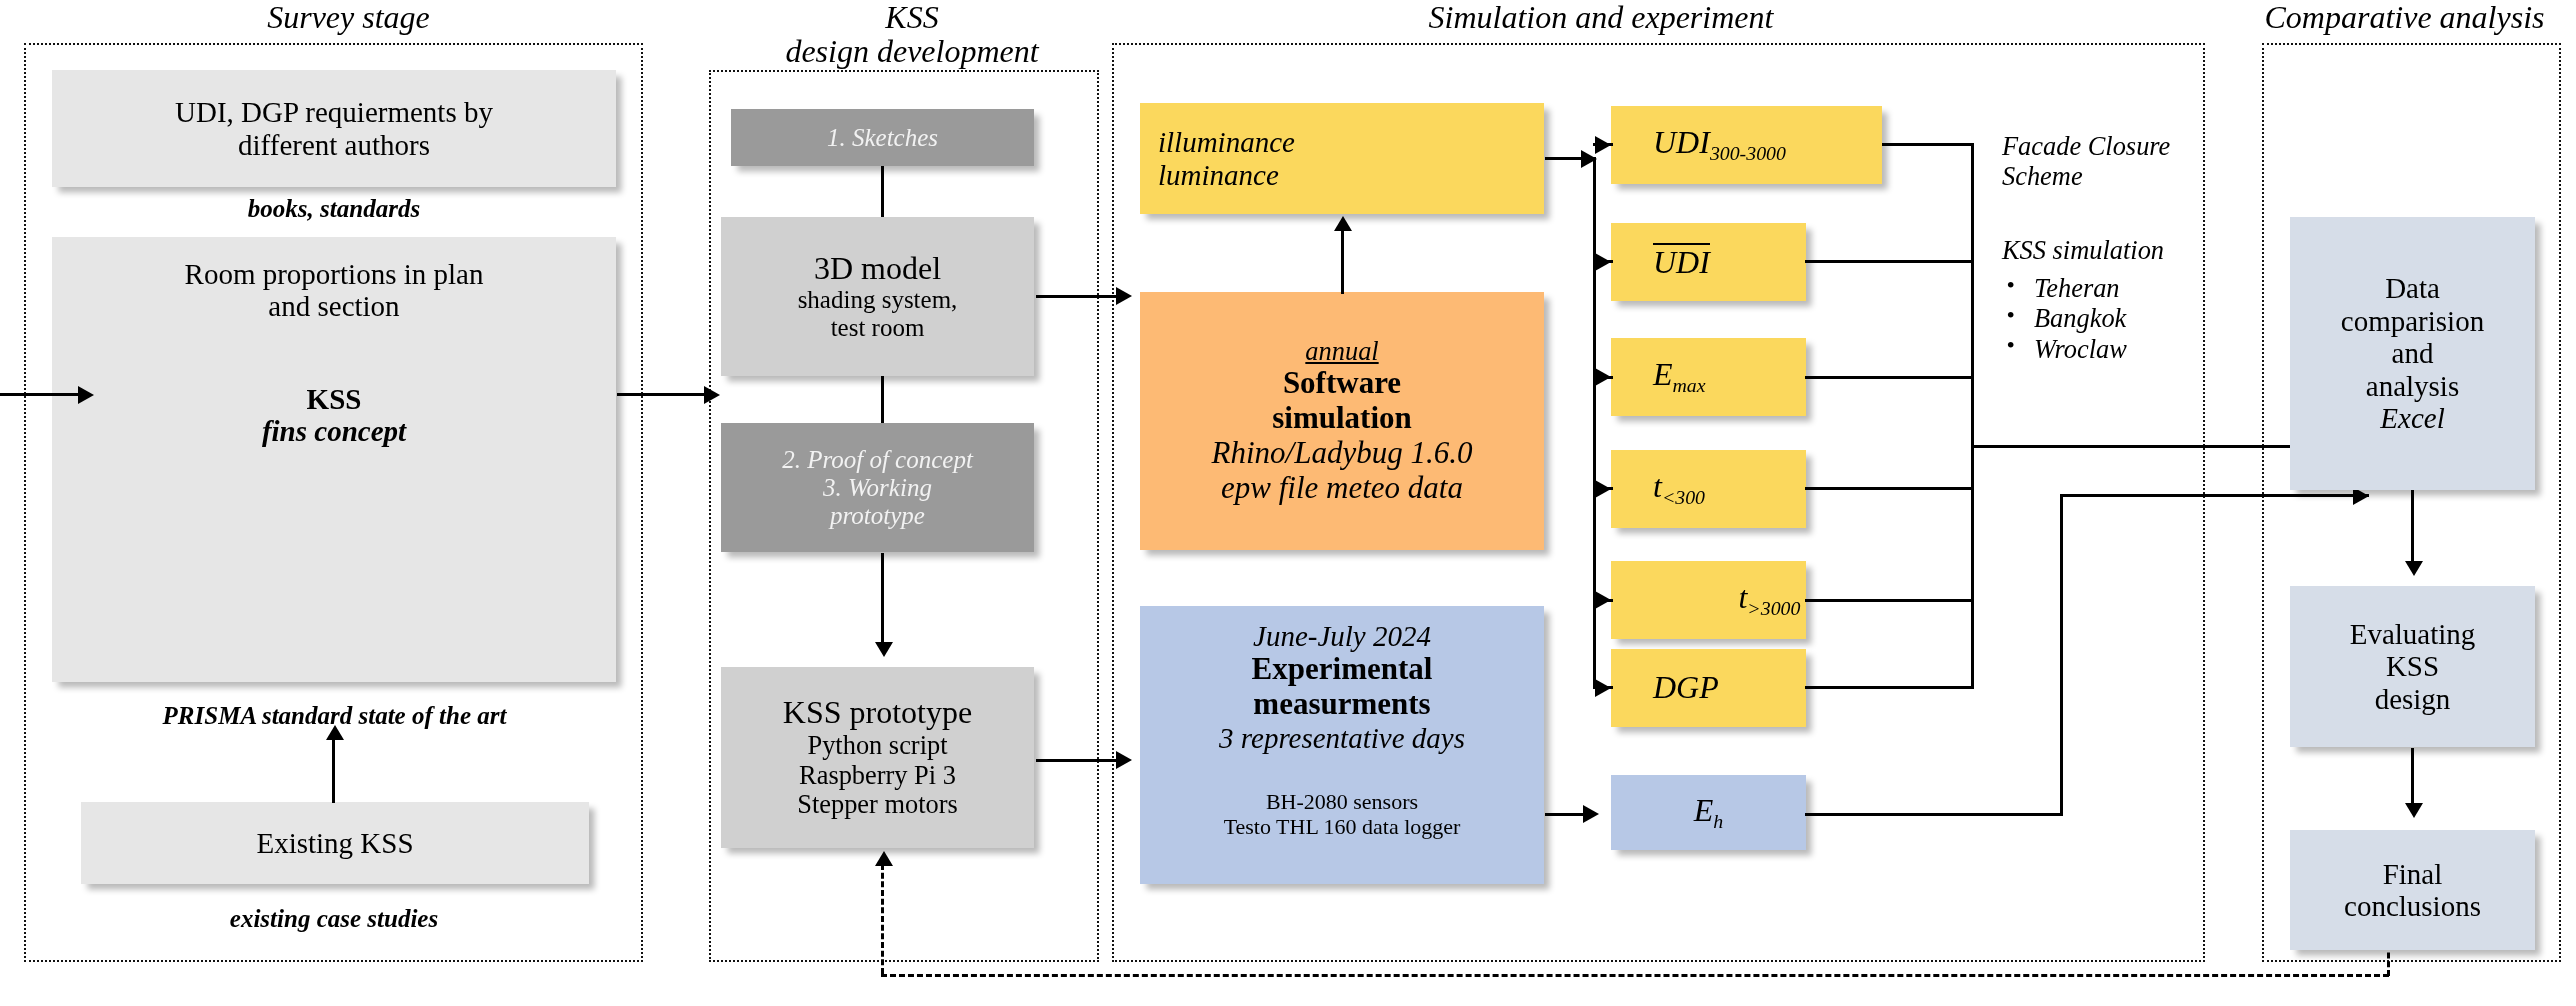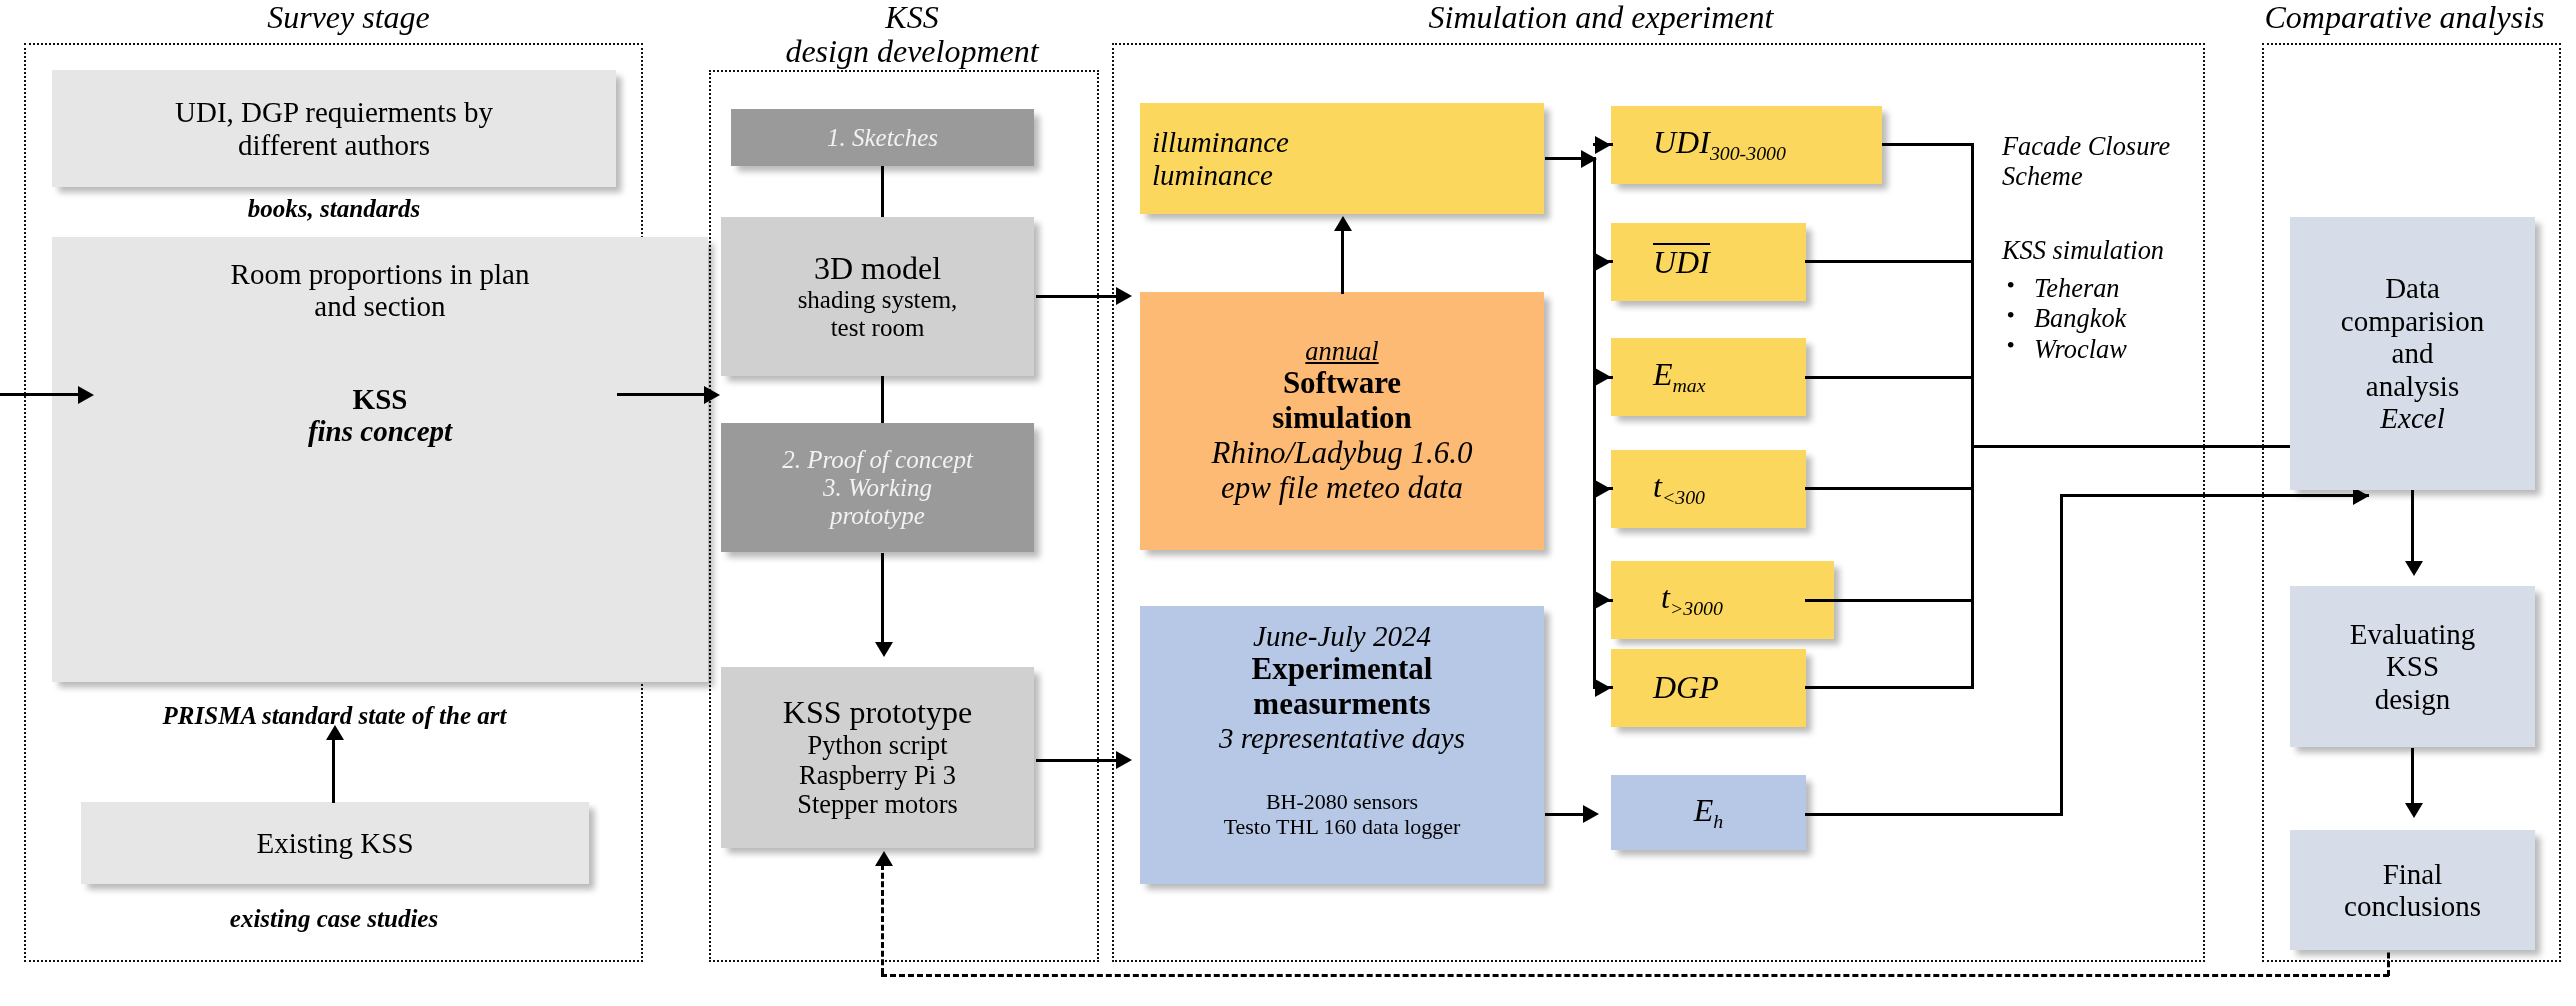--- a/index.html
+++ b/index.html
@@ -120,21 +120,21 @@
 
 <div class="stage-frame abs" style="left:2262px; top:43px; width:299px; height:919px;"></div>
 
 <div class="box grey-light t42" style="left:52px; top:70px; width:564px; height:117px;">
   <span class="ln">UDI, DGP requierments by</span>
   <span class="ln">different authors</span>
 </div>
 
 <div class="note t36 bold" style="left:52px; top:195px; width:564px; text-align:center;">books, standards</div>
 
-<div class="box grey-light" style="left:52px; top:237px; width:656px; height:445px; justify-content:flex-start; padding-top:21px;">
+<div class="box grey-light" style="left:52px; top:237px; width:564px; height:445px; justify-content:flex-start; padding-top:21px;">
   <span class="ln t42">Room proportions in plan</span>
   <span class="ln t42">and section</span>
   <span class="ln t42 bold" style="margin-top:60px;">KSS</span>
   <span class="ln t42 bold ital">fins concept</span>
 </div>
 
 <div class="note t36 bold" style="left:28px; top:702px; width:613px; text-align:center;">PRISMA standard state of the art</div>
 
 <div class="box grey-light t42" style="left:81px; top:802px; width:508px; height:82px;">
   <span class="ln">Existing KSS</span>
@@ -186,21 +186,21 @@
 <div class="hline-d" style="left:881px; top:974px; width:1508px;"></div>
 <div class="vline-d" style="left:2387px; top:926px; height:50px;"></div>
 <div class="arrow-u" style="left:2381px; top:913px;"></div>
 
 <div class="hline" style="left:1036px; top:295px; width:90px;"></div>
 <div class="arrow-r" style="left:1116px; top:287px;"></div>
 
 <div class="hline" style="left:1036px; top:759px; width:90px;"></div>
 <div class="arrow-r" style="left:1116px; top:751px;"></div>
 
-<div class="box yellow t42 ital" style="left:1140px; top:103px; width:404px; height:111px; align-items:flex-start; padding-left:12px;">
+<div class="box yellow t42 ital" style="left:1140px; top:103px; width:404px; height:111px; align-items:flex-start; padding-left:18px;">
   <span class="ln" style="text-align:left;">illuminance</span>
   <span class="ln" style="text-align:left;">luminance</span>
 </div>
 
 <div class="box yellow-pale" style="left:1140px; top:292px; width:404px; height:258px;">
   <span class="ln t38 ital uline">annual</span>
   <span class="ln t44 bold">Software</span>
   <span class="ln t44 bold">simulation</span>
   <span class="ln t40 ital">Rhino/Ladybug 1.6.0</span>
   <span class="ln t40 ital">epw file meteo data</span>
@@ -251,21 +251,21 @@
 <div class="arrow-r" style="left:1595px; top:368px;"></div>
 
 <div class="box yellow" style="left:1611px; top:450px; width:195px; height:78px; align-items:flex-start; padding-left:42px;">
   <span class="t46 ital">
     <span>t</span><span class="sub">&lt;300</span>
   </span>
 </div>
 <div class="hline" style="left:1593px; top:487px; width:19.5px;"></div>
 <div class="arrow-r" style="left:1595px; top:480px;"></div>
 
-<div class="box yellow" style="left:1611px; top:561px; width:223px; height:78px; align-items:flex-start; padding-left:50px;">
+<div class="box yellow" style="left:1611px; top:561px; width:195px; height:78px; align-items:flex-end; padding-left:50px;">
   <span class="t46 ital">
     <span>t</span><span class="sub">&gt;3000</span>
   </span>
 </div>
 <div class="hline" style="left:1593px; top:599px; width:19.5px;"></div>
 <div class="arrow-r" style="left:1595px; top:591px;"></div>
 
 <div class="box yellow" style="left:1611px; top:649px; width:195px; height:78px; align-items:flex-start; padding-left:42px;">
   <span class="t46 ital">
     <span>DGP</span>

